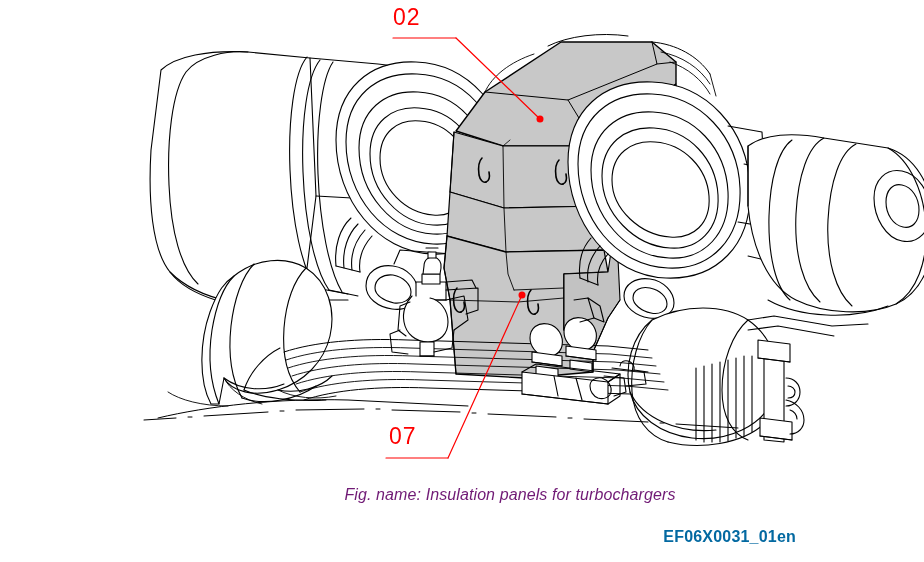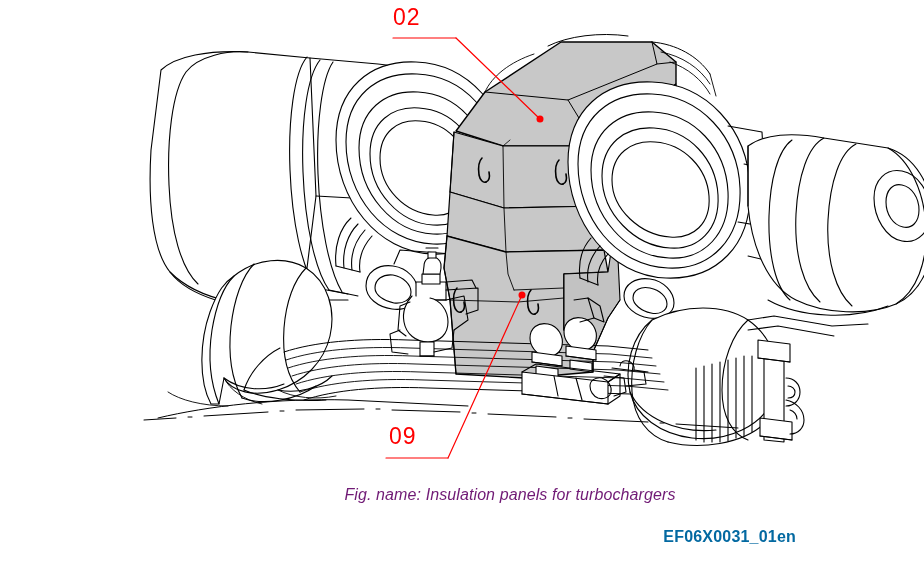--- a/index.html
+++ b/index.html
@@ -331,19 +331,19 @@
         <line x1="338" y1="458" x2="400" y2="458"></line>
         <line x1="400" y1="458" x2="474" y2="295"></line>
         <circle cx="474" cy="295" r="3.5" fill="#ff0000" stroke="none"></circle>
       </g>
 
     </g>
   </svg>
 
   <div class="callout-label" id="callout-02">02</div>
 
-  <div class="callout-label" id="callout-01">09</div>
+  <div class="callout-label" id="callout-01">07</div>
 
   <div class="caption">Fig. name: Insulation panels for turbochargers</div>
 
   <div class="figref">EF06X0031_01en</div>
 
 </div>
 
 </body></html>

